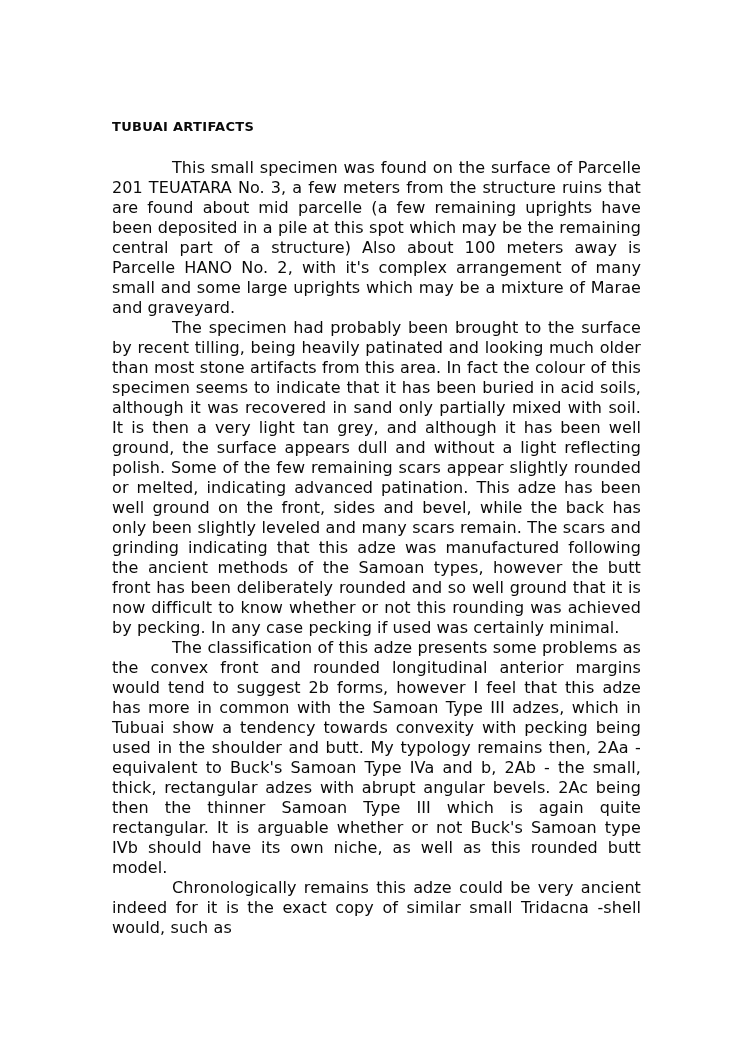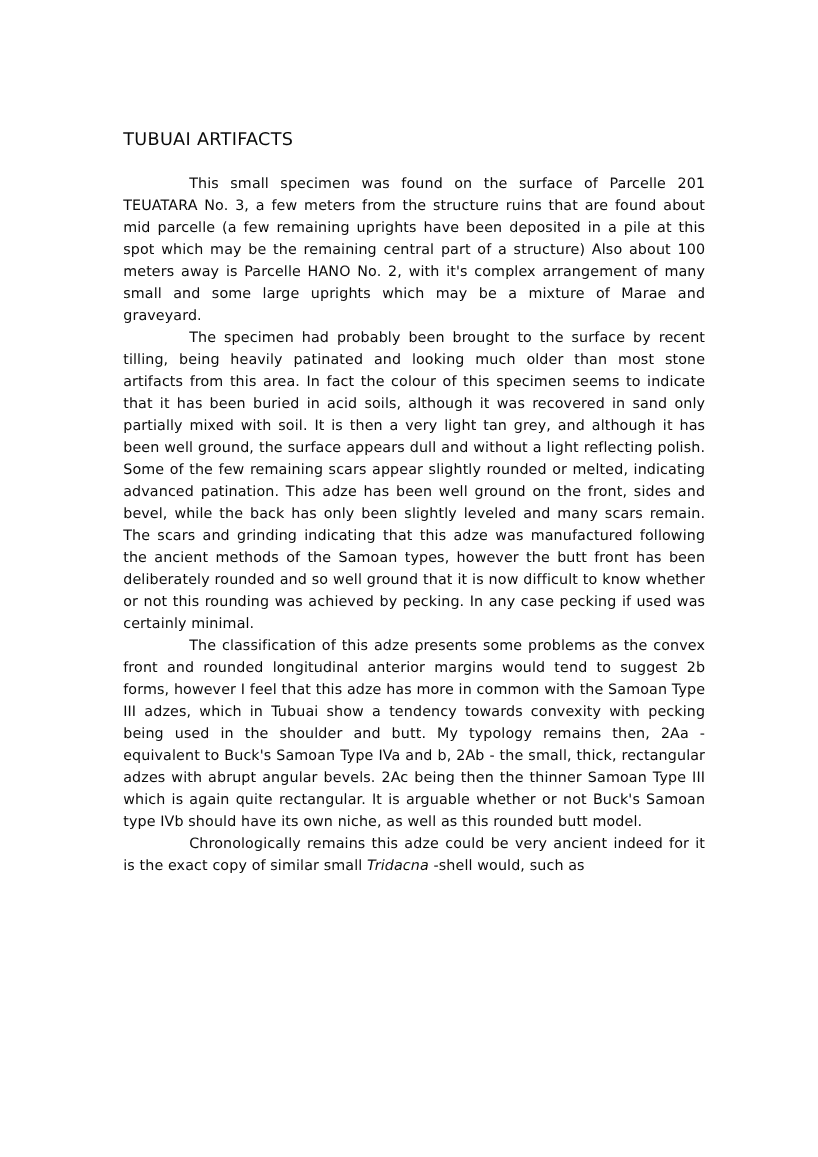--- a/index.html
+++ b/index.html
@@ -12,42 +12,41 @@
     width: 744px;
     height: 1052px;
     background: #ffffff;
     box-sizing: border-box;
     padding: 117px 103px 0 112px;
     font-family: "DejaVu Sans", "Liberation Sans", sans-serif;
     color: #0a0a0a;
     overflow: hidden;
   }
   .heading {
-    font-size: 16px;
-    font-weight: normal;
+    font-size: 13px;
+    font-weight: bold;
     line-height: 20px;
     margin: 0 0 21px 0;
     letter-spacing: 0.3px;
     white-space: nowrap;
   }
   .heading .paren {
     margin-left: 23px;
   }
   .body-text {
-    font-size: 13px;
+    font-size: 16px;
     line-height: 20px;
     letter-spacing: 0.1px;
   }
   p.body-para {
     margin: 0;
     text-align: justify;
     text-indent: 60px;
   }
   .species-italic {
-    font-style: italic;
   }
 </style>
 </head>
 <body>
 
 <div class="page">
 
   <div class="heading">TUBUAI ARTIFACTS</div>
 
 

